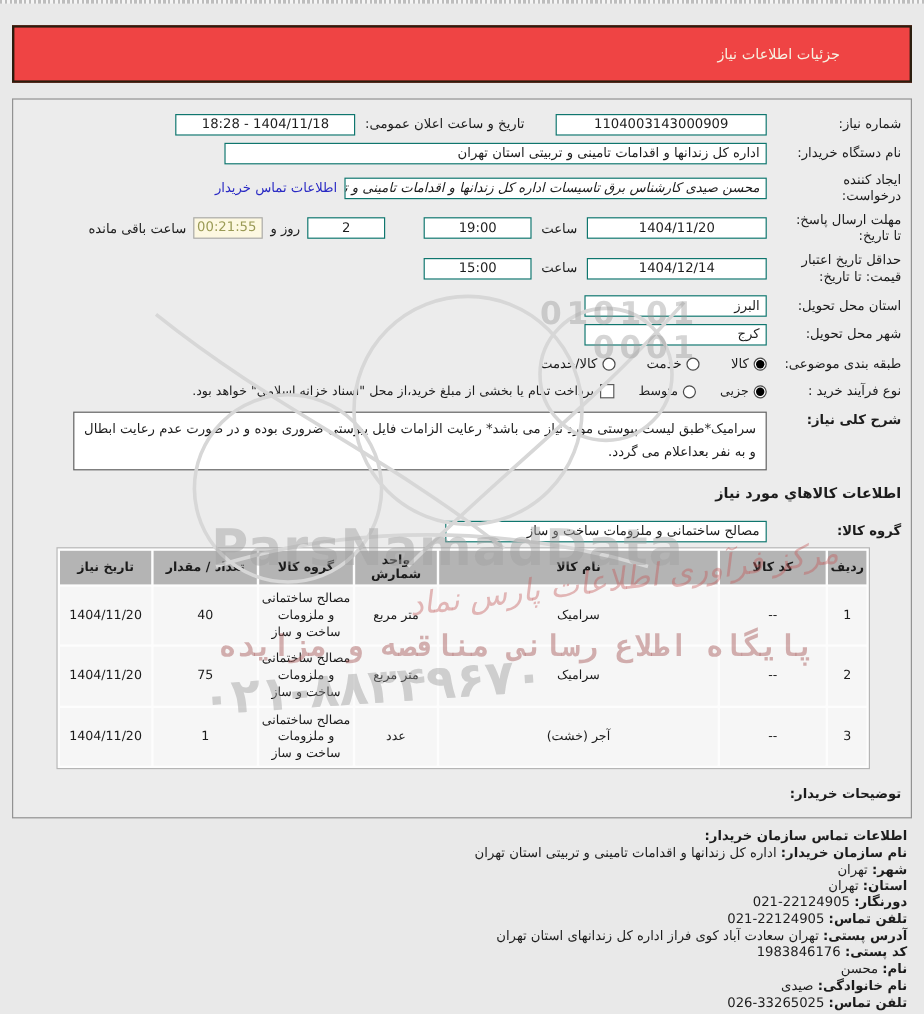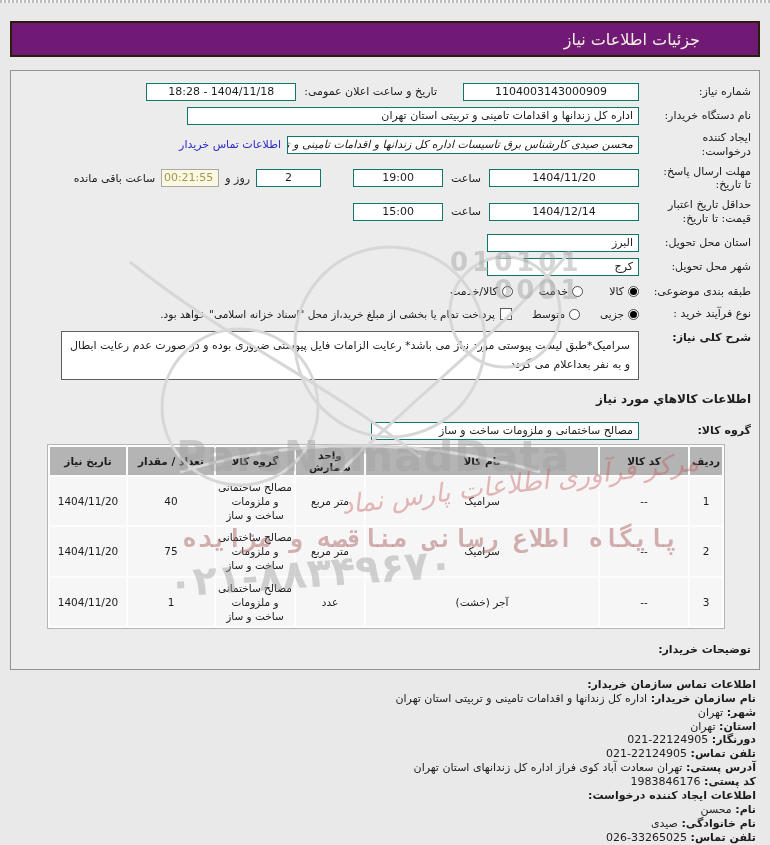--- a/index.html
+++ b/index.html
@@ -10,25 +10,25 @@
     direction:rtl;
     color:#1c1c1c;
     position:relative;
   }
   .top-dots{
     height:3px; width:100%;
     background:repeating-linear-gradient(90deg,#bdbdbd 0 2px,#f5f5f5 2px 4px);
   }
   .title-bar{
     margin:18px 10px 0 10px;
-    height:36px;
-    background:#701a75;
+    height:48px;
+    background:#ef4444;
     border:2px solid #2b1d0e;
     color:#f7f2e2;
-    font-size:16px;
+    font-size:12px;
     display:flex; align-items:center;
     padding-right:58px;
   }
   .panel{
     margin:13px 10px 0 10px;
     background:#ececec;
     border:1px solid #929292;
     padding:12px 8px 12px 8px;
     position:relative;
   }
@@ -283,21 +283,20 @@
 
 <div class="contact">
   <div class="line bold">اطلاعات تماس سازمان خریدار:</div>
   <div class="line"><b>نام سازمان خریدار:</b> <span>اداره کل زندانها و اقدامات تامینی و تربیتی استان تهران</span></div>
   <div class="line"><b>شهر:</b> <span>تهران</span></div>
   <div class="line"><b>استان:</b> <span>تهران</span></div>
   <div class="line"><b>دورنگار:</b> <span>22124905-021</span></div>
   <div class="line"><b>تلفن تماس:</b> <span>22124905-021</span></div>
   <div class="line"><b>آدرس پستی:</b> <span>تهران سعادت آباد کوی فراز اداره کل زندانهای استان تهران</span></div>
   <div class="line"><b>کد پستی:</b> <span>1983846176</span></div>
-  <div class="line bold">اطلاعات ایجاد کننده درخواست:</div>
   <div class="line"><b>نام:</b> <span>محسن</span></div>
   <div class="line"><b>نام خانوادگی:</b> <span>صیدی</span></div>
   <div class="line"><b>تلفن تماس:</b> <span>33265025-026</span></div>
 </div>
 
 <svg class="wm wm-logo" width="520" height="270" viewBox="0 0 520 270">
   <g fill="none" stroke="#d7d7d7" stroke-width="3">
     <circle cx="150" cy="185" r="78"></circle>
     <circle cx="300" cy="120" r="95"></circle>
     <circle cx="415" cy="90" r="55"></circle>

